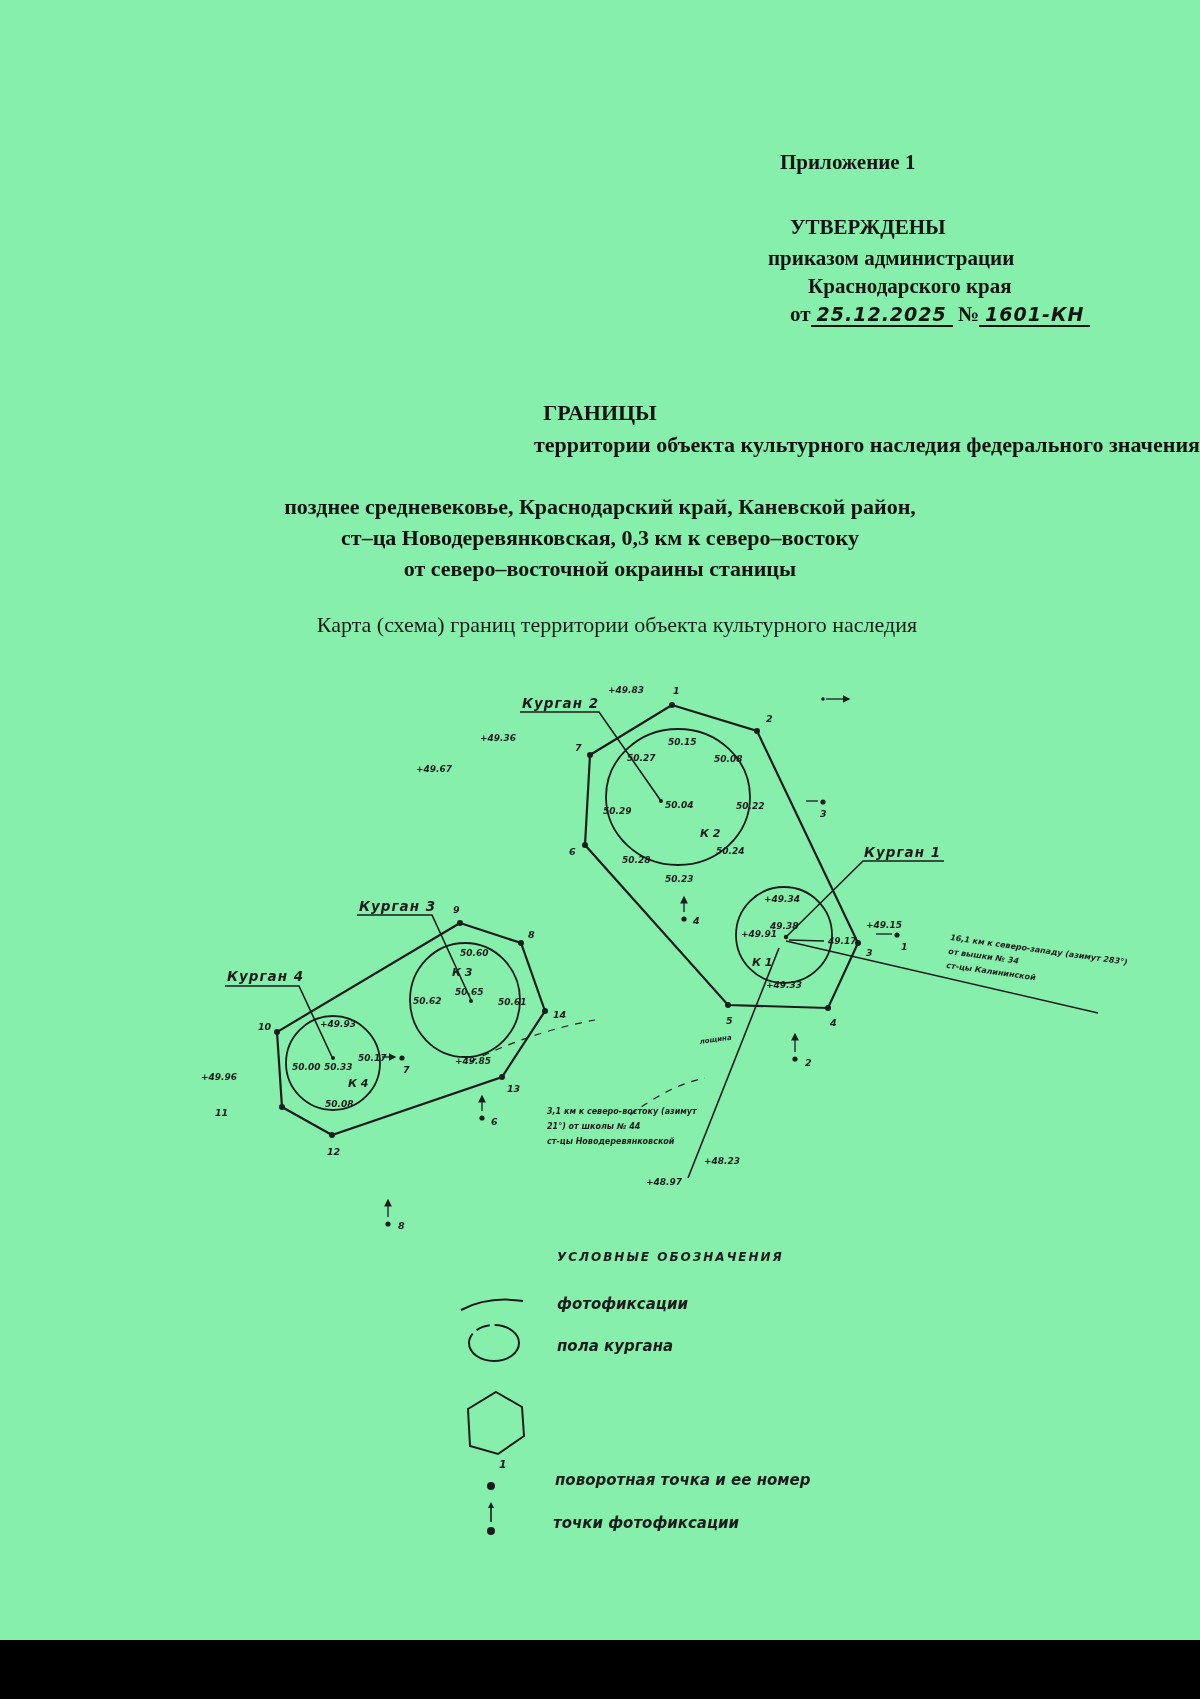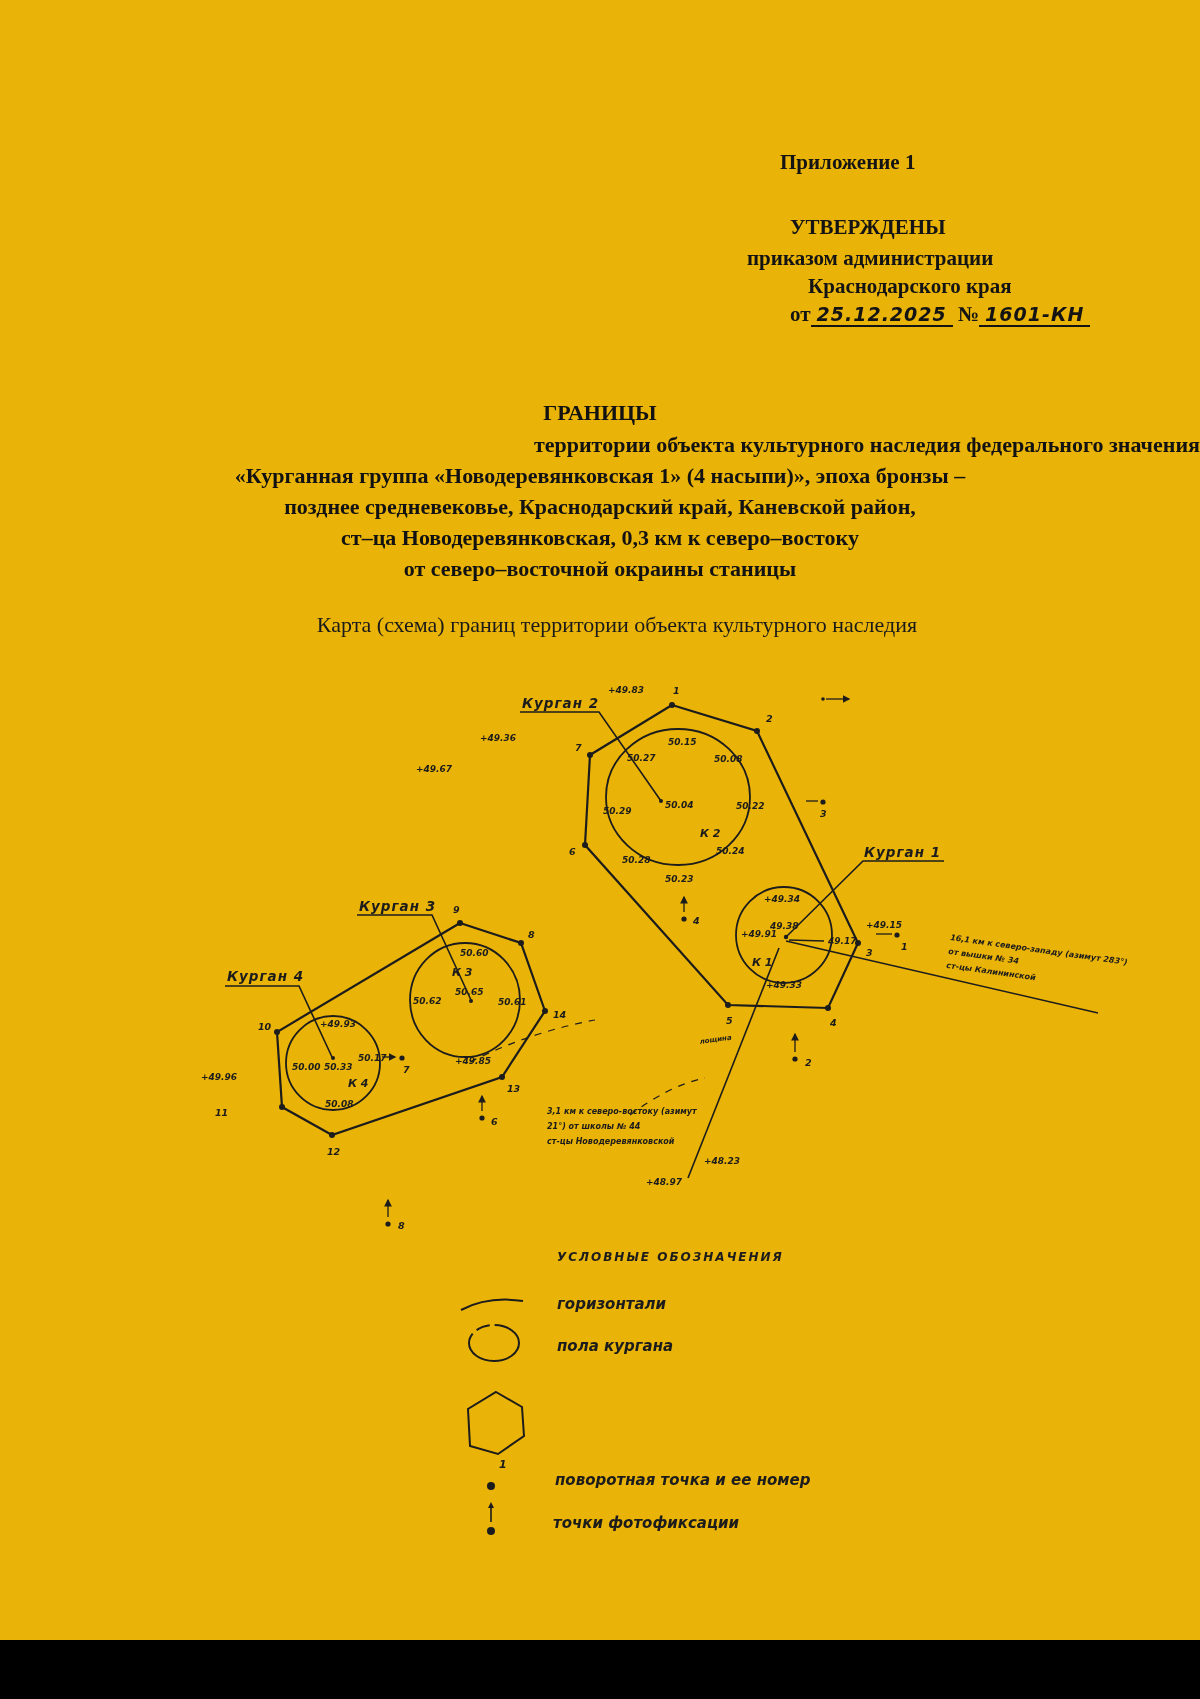--- a/index.html
+++ b/index.html
@@ -1,16 +1,16 @@
 <!DOCTYPE html>
 <html><head>
 <meta charset="utf-8">
 <style>
   html,body{margin:0;padding:0;background:#e8e8e8;}
-  #page{position:relative;width:1200px;height:1699px;background:#eab308;margin:0 auto;
+  #page{position:relative;width:1200px;height:1699px;background:#86efac;margin:0 auto;
         font-family:"Liberation Serif",serif;color:#1c1c1c;overflow:hidden;}
   .abs{position:absolute;}
   .typ{font-family:"Liberation Serif",serif;font-weight:bold;font-size:21px;line-height:1.2;color:#141414;}
   .hwr{font-family:"DejaVu Sans",sans-serif;font-style:italic;font-weight:bold;letter-spacing:1px;color:#141414;}
   .uline{border-bottom:2px solid #141414;padding:0 6px;}
   .title-line{position:absolute;left:0;width:1200px;text-align:center;
               font-family:"Liberation Serif",serif;font-weight:bold;font-size:22px;color:#121212;}
   .caption{position:absolute;left:17px;width:1200px;text-align:center;
            font-family:"Liberation Serif",serif;font-size:22px;color:#1a1a1a;}
   svg text{fill:#1c1c1c;}
@@ -26,30 +26,29 @@
   .pre{white-space:pre-line;line-height:1.45;}
   #scanbar{position:absolute;left:0;top:1640px;width:1200px;height:59px;background:#000;}
 </style>
 </head>
 <body>
 
 <div id="page">
 
   <div class="abs typ" style="left:780px;top:150px;">Приложение 1</div>
   <div class="abs typ" style="left:790px;top:215px;">УТВЕРЖДЕНЫ</div>
-  <div class="abs typ" style="left:747px;top:246px;">приказом администрации</div>
+  <div class="abs typ" style="left:768px;top:246px;">приказом администрации</div>
   <div class="abs typ" style="left:808px;top:274px;">Краснодарского края</div>
   <div class="abs typ" style="left:790px;top:302px;">
     <span>от</span><span class="hwr uline" style="font-size:19px;">25.12.2025</span>
     <span>№</span><span class="hwr uline" style="font-size:19px;">1601-КН</span>
   </div>
 
   <div class="title-line" style="top:400px;">ГРАНИЦЫ</div>
   <div class="title-line" style="top:432px;text-align:right;">территории объекта культурного наследия федерального значения</div>
-  <div class="title-line" style="top:463px;">«Курганная группа «Новодеревянковская 1» (4 насыпи)», эпоха бронзы –</div>
   <div class="title-line" style="top:494px;font-family:Liberation Serif, serif;">позднее средневековье, Краснодарский край, Каневской район,</div>
   <div class="title-line" style="top:525px;">ст–ца Новодеревянковская, 0,3 км к северо–востоку</div>
   <div class="title-line" style="top:556px;">от северо–восточной окраины станицы</div>
   <div class="caption" style="top:612px;">Карта (схема) границ территории объекта культурного наследия</div>
 
   <svg class="abs" style="left:180px;top:660px;" width="950" height="590" viewBox="180 660 950 590">
     <defs>
       <marker id="ah" markerWidth="7" markerHeight="7" refX="5" refY="3" orient="auto">
         <path d="M0,0 L6,3 L0,6 z" fill="#1c1c1c"></path>
       </marker>
@@ -196,21 +195,21 @@
       <text class="hw ann" x="547" y="1129">21°) от школы № 44</text>
       <text class="hw ann" x="547" y="1144">ст-цы Новодеревянковской</text>
     </g>
   </svg>
 
   <div class="abs leg-label" style="left:557px;top:1250px;font-size:12px;letter-spacing:2px;">УСЛОВНЫЕ ОБОЗНАЧЕНИЯ</div>
 
   <svg class="abs" style="left:455px;top:1292px;" width="75" height="26">
     <path d="M6,18 C25,8 48,6 68,9" fill="none" stroke="#1c1c1c" stroke-width="2"></path>
   </svg>
-  <div class="abs leg-label" style="left:557px;top:1295px;">горизонтали</div>
+  <div class="abs leg-label" style="left:557px;top:1295px;">фотофиксации</div>
 
   <svg class="abs" style="left:464px;top:1322px;" width="62" height="44">
     <ellipse cx="30" cy="21" rx="25" ry="18" fill="none" stroke="#1c1c1c" stroke-width="2" stroke-dasharray="78 5 14 5"></ellipse>
   </svg>
   <div class="abs leg-label" style="left:557px;top:1337px;">пола кургана</div>
 
   <svg class="abs" style="left:460px;top:1388px;" width="72" height="74">
     <polygon points="36,4 62,19 64,48 38,66 10,58 8,21" fill="none" stroke="#1c1c1c" stroke-width="2"></polygon>
   </svg>
 

